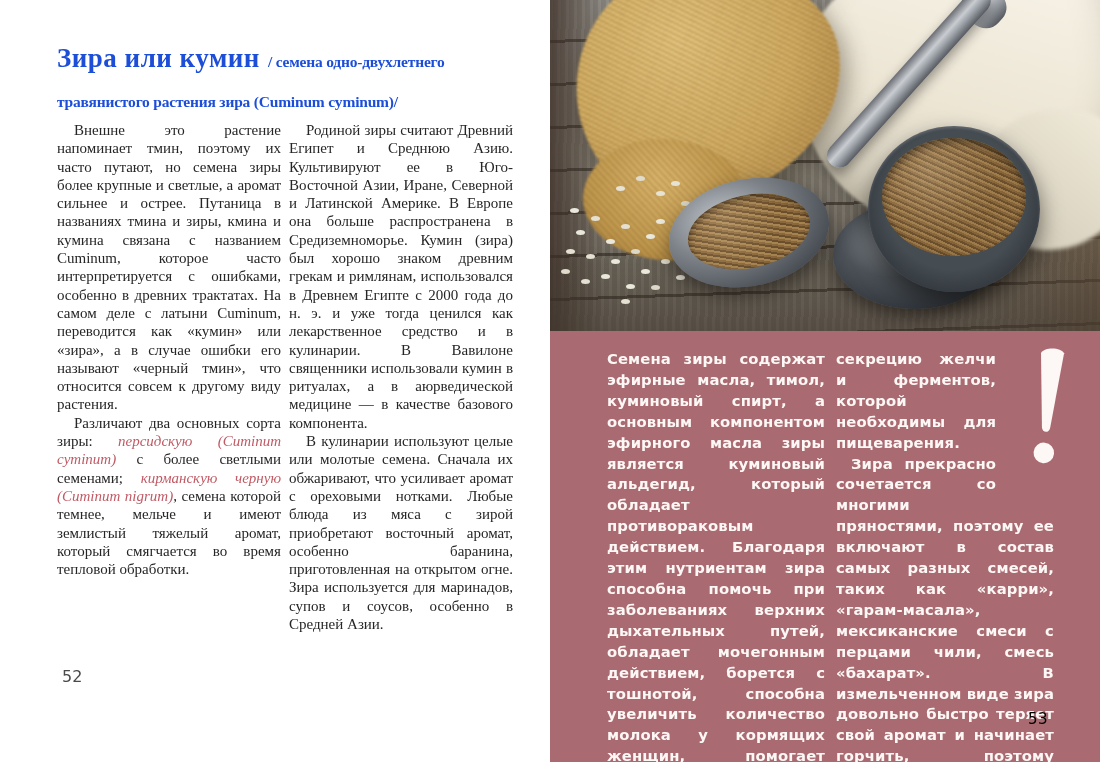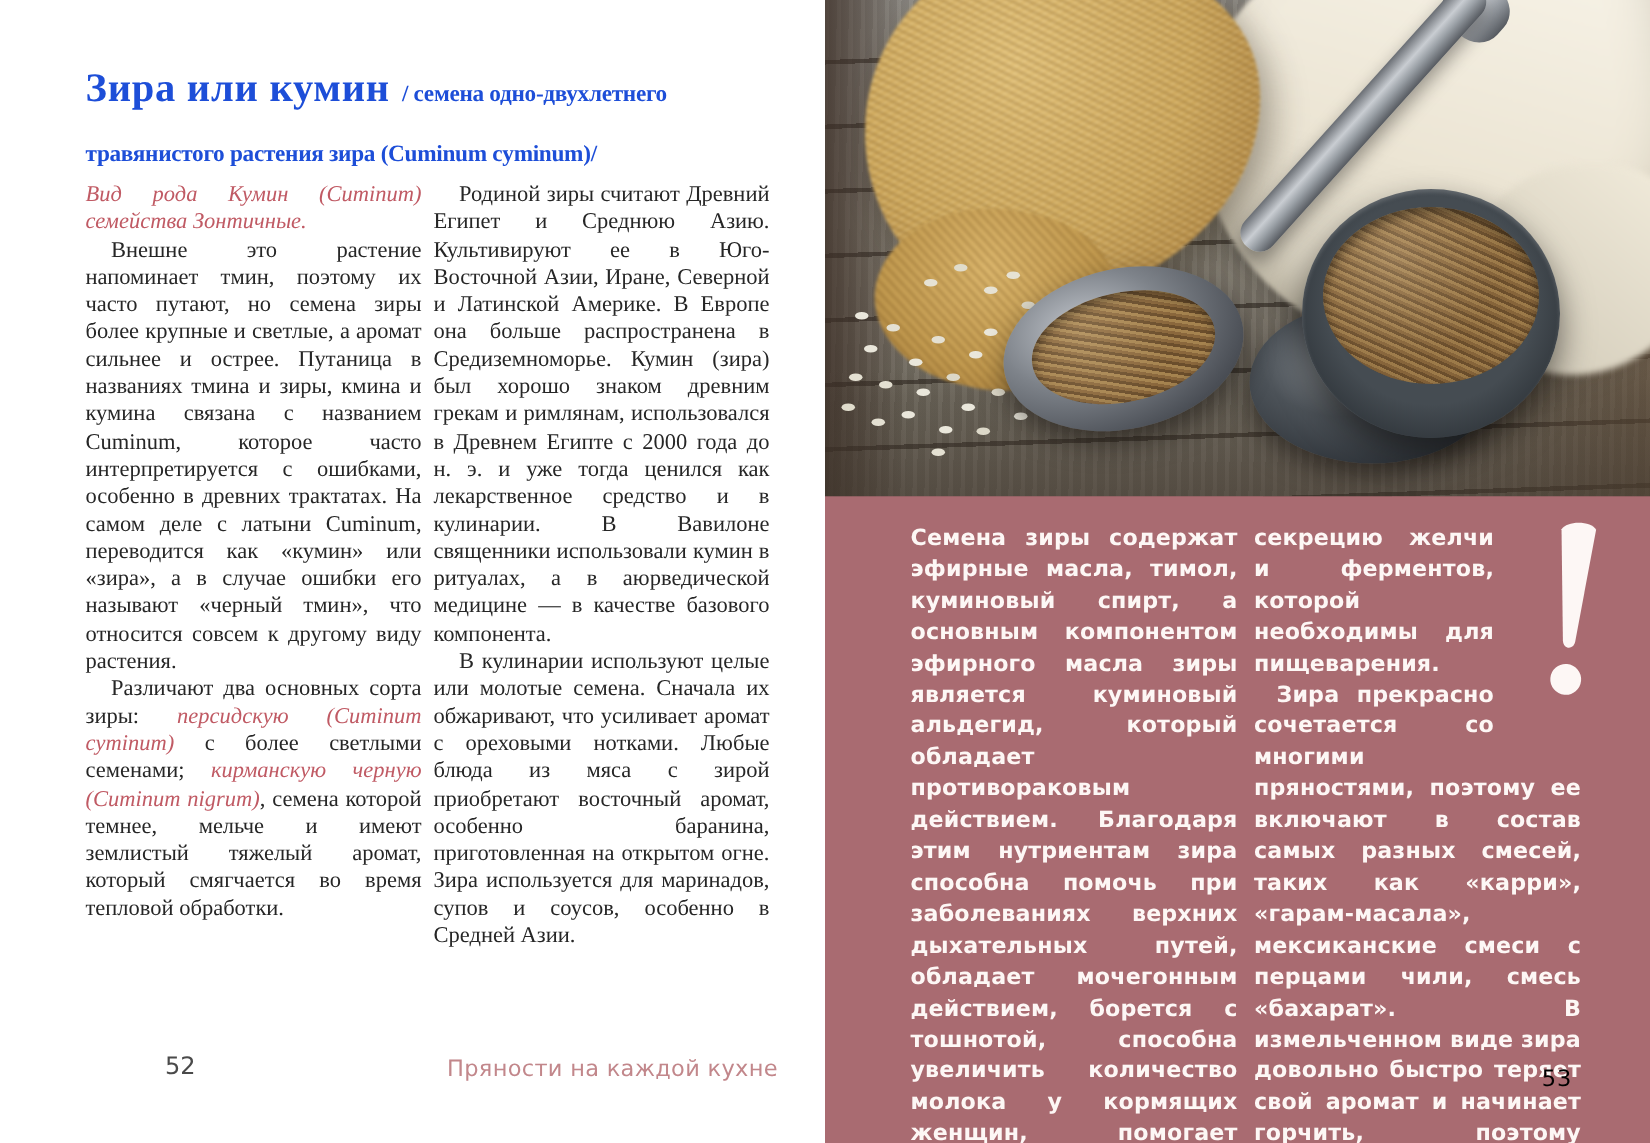--- a/index.html
+++ b/index.html
@@ -14,22 +14,22 @@
   .title-suffix{font-size:15.5px;font-weight:bold;letter-spacing:-.2px;}
   .columns{position:absolute;left:57px;top:121px;width:456px;display:flex;gap:8px;}
   .col{width:224px;}
   .col p{margin:0;font-size:15px;line-height:18.3px;color:#262626;text-align:justify;
          hyphens:auto;-webkit-hyphens:auto;}
   .col p.ind{text-indent:17px;}
   .seg-normal{font-style:normal;}
   .seg-italic{}
   .seg-accent{font-style:italic;color:#c05a64;}
   .intro{color:#c05a64;font-style:italic;}
-  .pn-left{position:absolute;left:62px;top:701px;font-family:"DejaVu Sans",sans-serif;
-           font-size:16px;color:#4a4a4a;margin-left:48px;}
+  .pn-left{position:absolute;left:62px;top:667px;font-family:"DejaVu Sans",sans-serif;
+           font-size:16px;color:#4a4a4a;}
   .running-title{position:absolute;left:298px;top:703px;font-family:"DejaVu Sans",sans-serif;
            font-size:15px;color:#c2878b;letter-spacing:.2px;}
 
   
   .page-right{position:absolute;left:550px;top:0;width:550px;height:762px;background:#a96b71;}
 
   
   .photo{position:absolute;left:0;top:0;width:550px;height:331px;overflow:hidden;
          box-shadow:inset 0 0 60px rgba(20,15,10,.35);}
   .wood{position:absolute;inset:0;
@@ -121,32 +121,30 @@
 <div class="spread">
 
   <section class="page-left">
     <h1 class="title-block" style="margin:0;">
       <span class="title-main">Зира или кумин</span>
       <span class="title-suffix">/ семена одно-двухлетнего травянистого растения зира (Cuminum cyminum)/</span>
     </h1>
 
     <div class="columns">
       <div class="col">
-        <p class="intro"><span class="seg-accent">Вид рода Кумин (Cuminum) семейства Зонтичные.</span></p>
         <p class="ind"><span class="seg-normal">Внешне это растение напоминает тмин, поэтому их часто путают, но семена </span><span class="seg-italic">зиры</span><span class="seg-normal"> более крупные и светлые, а аромат сильнее и острее. Путаница в названиях тмина и зиры, кмина и кумина связана с названием </span><span class="seg-italic">Cuminum</span><span class="seg-normal">, которое часто интерпретируется с ошибками, особенно в древних трактатах. На самом деле с латыни </span><span class="seg-italic">Cuminum</span><span class="seg-normal">, переводится как «кумин» или «зира», а в случае ошибки его называют «черный тмин», что относится совсем к другому виду растения.</span></p>
         <p class="ind"><span class="seg-normal">Различают два основных сорта </span><span class="seg-italic">зиры</span><span class="seg-normal">: </span><span class="seg-accent">персидскую (Cuminum cyminum)</span><span class="seg-normal"> с более светлыми семенами; </span><span class="seg-accent">кирманскую черную (Cuminum nigrum)</span><span class="seg-normal">, семена которой темнее, мельче и имеют землистый тяжелый аромат, который смягчается во время тепловой обработки.</span></p>
       </div>
       <div class="col">
         <p class="ind"><span class="seg-normal">Родиной </span><span class="seg-italic">зиры</span><span class="seg-normal"> считают Древний Египет и Среднюю Азию. Культивируют ее в Юго-Восточной Азии, Иране, Северной и Латинской Америке. В Европе она больше распространена в Средиземноморье. </span><span class="seg-italic">Кумин (зира)</span><span class="seg-normal"> был хорошо знаком древним грекам и римлянам, использовался в Древнем Египте с 2000 года до н. э. и уже тогда ценился как лекарственное средство и в кулинарии. В Вавилоне священники использовали </span><span class="seg-italic">кумин</span><span class="seg-normal"> в ритуалах, а в аюрведической медицине — в качестве базового компонента.</span></p>
         <p class="ind"><span class="seg-normal">В кулинарии используют целые или молотые семена. Сначала их обжаривают, что усиливает аромат с ореховыми нотками. Любые блюда из мяса с </span><span class="seg-italic">зирой</span><span class="seg-normal"> приобретают восточный аромат, особенно баранина, приготовленная на открытом огне. </span><span class="seg-italic">Зира</span><span class="seg-normal"> используется для маринадов, супов и соусов, особенно в Средней Азии.</span></p>
       </div>
     </div>
 
     <span class="pn-left">52</span>
-    <span class="running-title">Пряности на каждой кухне</span>
   </section>
 
   <section class="page-right">
 
     <div class="photo">
       <div class="wood"></div>
       <div class="cloth"></div>
       <div class="cloth2"></div>
       <div class="grain"></div>
       <div class="grain2"></div>

